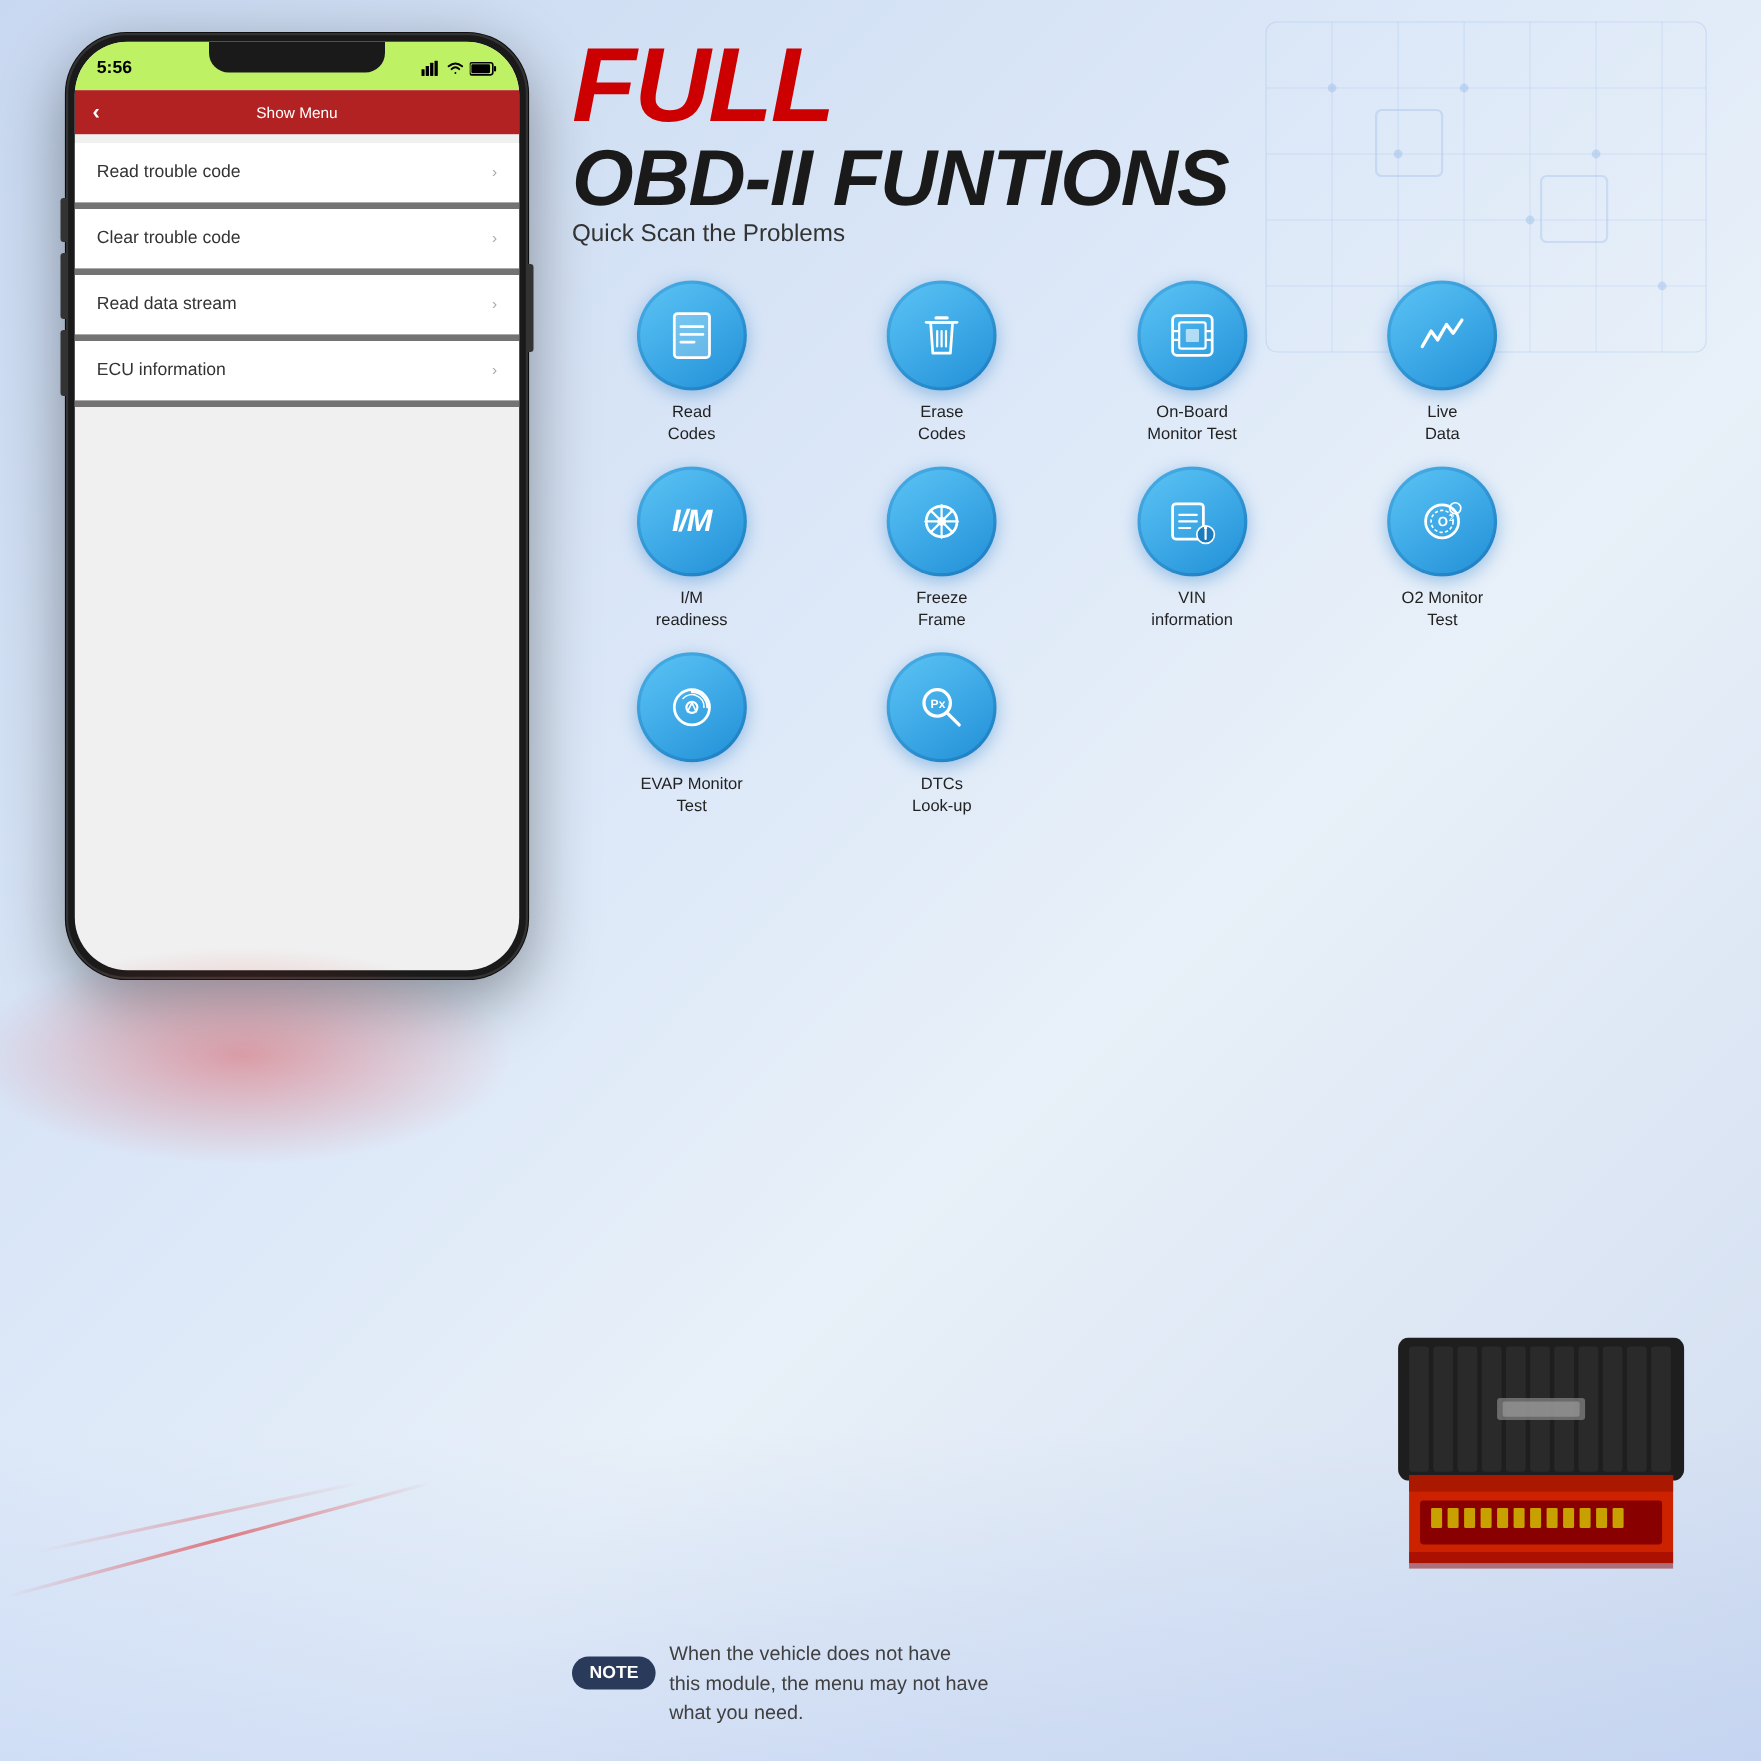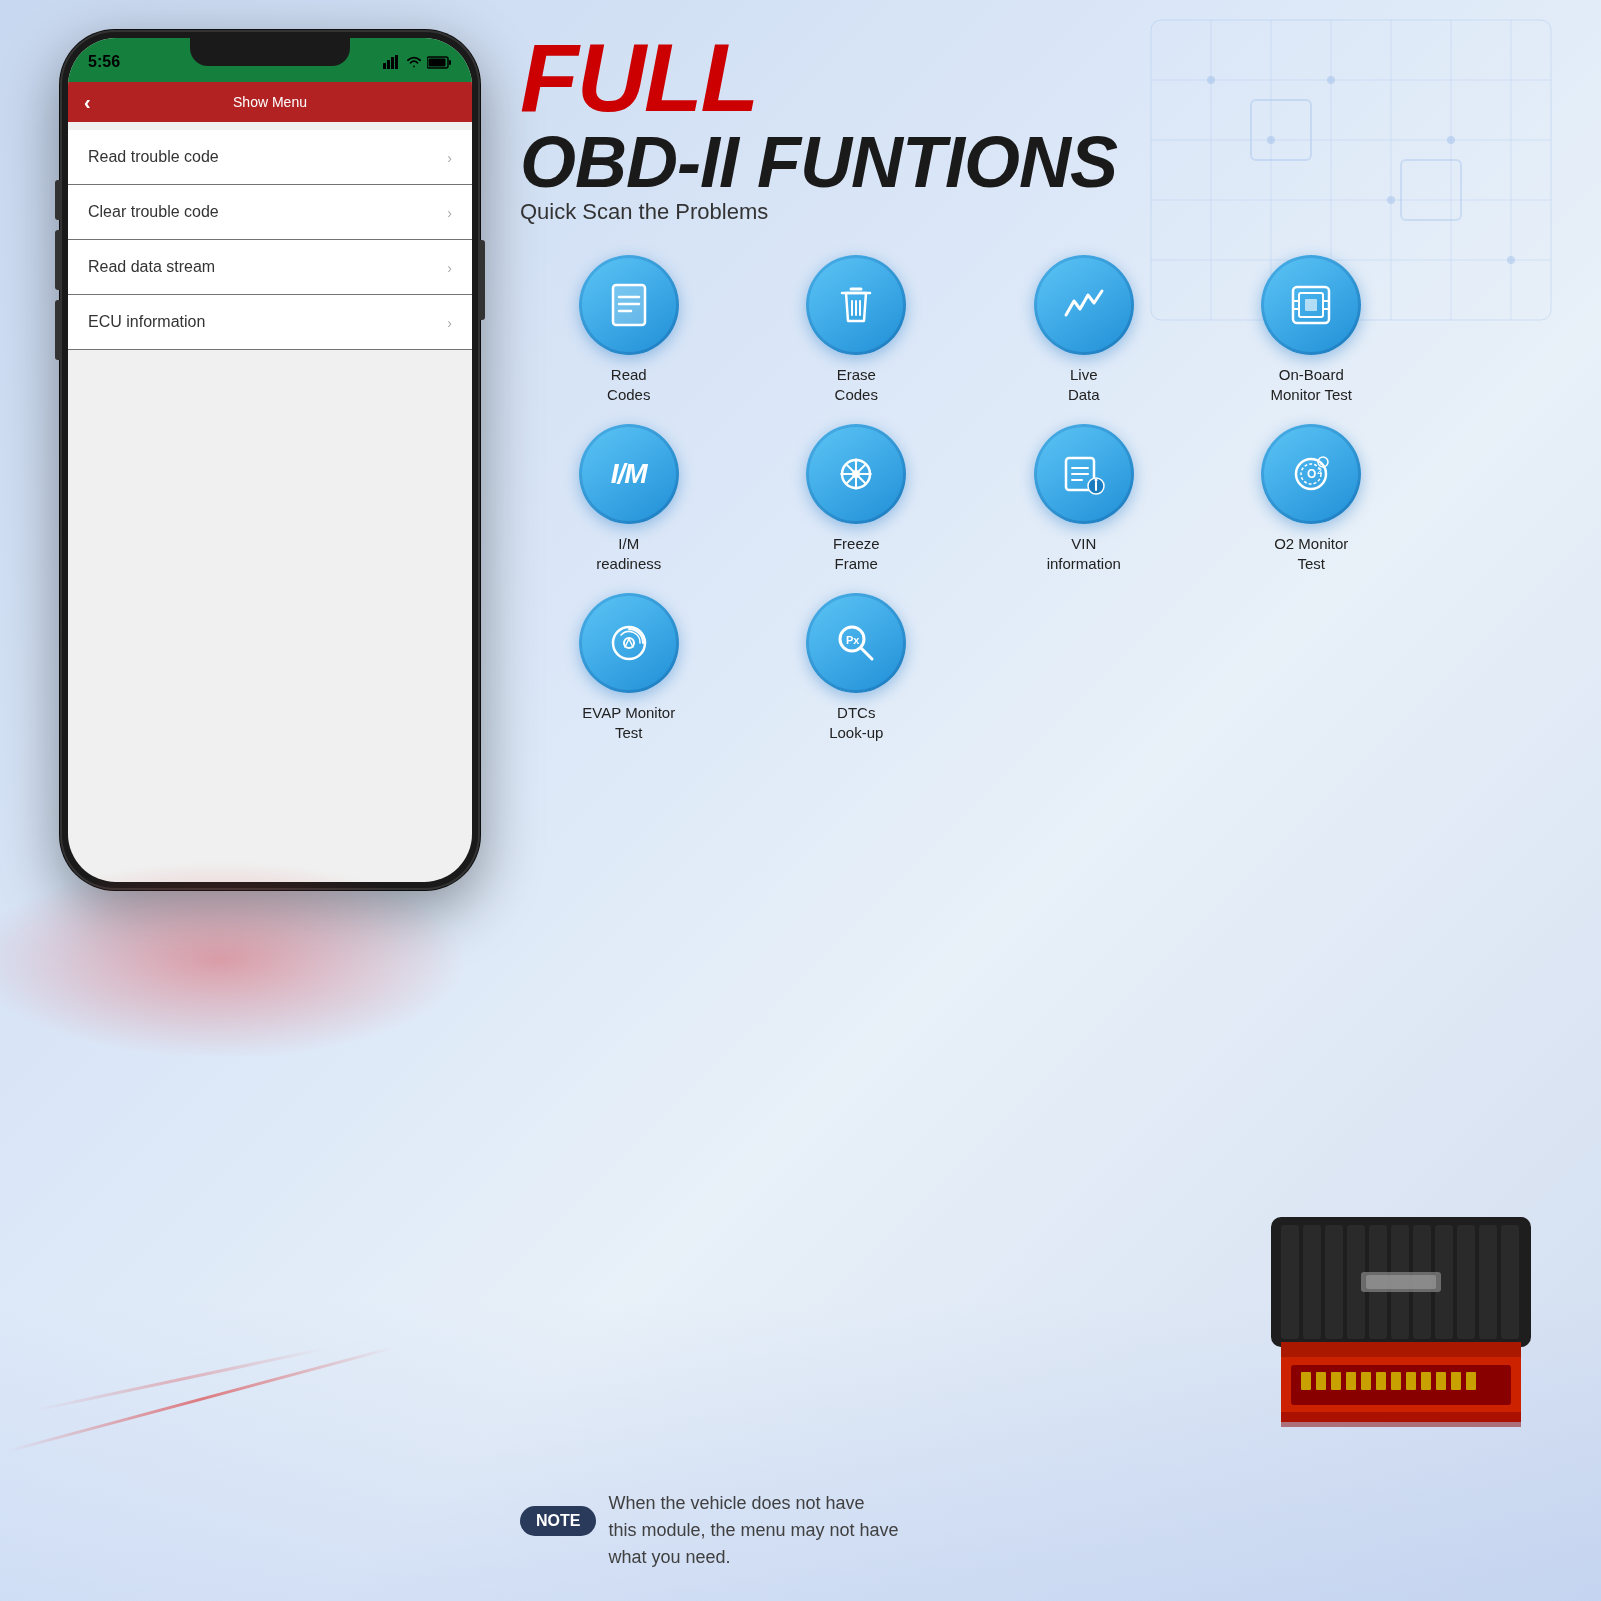--- a/index.html
+++ b/index.html
@@ -57,21 +57,21 @@
       z-index: 10;
     }
 
     
     .status-bar {
       display: flex;
       justify-content: space-between;
       align-items: center;
       padding: 8px 20px 4px;
       height: 44px;
-      background: #15803d;
+      background: #bef264;
     }
 
     .status-time {
       font-size: 16px;
       font-weight: 600;
       color: #000;
     }
 
     .status-icons {
       display: flex;
@@ -106,23 +106,23 @@
 
     
     .menu-list {
       background: white;
       margin-top: 8px;
     }
 
     .menu-item {
       display: flex;
       justify-content: space-between;
-      align-items: flex-end;
+      align-items: flex-start;
       padding: 18px 20px;
-      border-bottom: 1px solid #737373;
+      border-bottom: 6px solid #737373;
       background: white;
     }
 
     .menu-item-text {
       font-size: 16px;
       color: #333;
     }
 
     .menu-chevron {
       color: #aaa;
@@ -464,39 +464,39 @@
           <line x1="24" y1="20" x2="24" y2="34" stroke="white" stroke-width="2" stroke-linecap="round"></line>
           <line x1="28" y1="20" x2="28" y2="34" stroke="white" stroke-width="2" stroke-linecap="round"></line>
         </svg>
       </div>
       <span class="feature-label">Erase<br>Codes</span>
     </div>
 
     <div class="feature-item">
       <div class="feature-icon">
         <svg width="48" height="48" viewBox="0 0 48 48" style="position:relative;z-index:1">
-          <polyline points="6,34 14,20 20,28 28,14 34,22 42,10" fill="none" stroke="white" stroke-width="3" stroke-linecap="round" stroke-linejoin="round"></polyline>
-        </svg>
-      </div>
-      <span class="feature-label">Live<br>Data</span>
-    </div>
-
-    <div class="feature-item">
-      <div class="feature-icon">
-        <svg width="48" height="48" viewBox="0 0 48 48" style="position:relative;z-index:1">
           <rect x="6" y="6" width="36" height="36" rx="4" fill="none" stroke="white" stroke-width="2.5"></rect>
           <rect x="12" y="12" width="24" height="24" rx="2" fill="none" stroke="white" stroke-width="2"></rect>
           <rect x="18" y="18" width="12" height="12" rx="1" fill="rgba(255,255,255,0.6)"></rect>
           <line x1="6" y1="20" x2="12" y2="20" stroke="white" stroke-width="2"></line>
           <line x1="6" y1="28" x2="12" y2="28" stroke="white" stroke-width="2"></line>
           <line x1="36" y1="20" x2="42" y2="20" stroke="white" stroke-width="2"></line>
           <line x1="36" y1="28" x2="42" y2="28" stroke="white" stroke-width="2"></line>
         </svg>
       </div>
       <span class="feature-label">On-Board<br>Monitor Test</span>
+    </div>
+
+    <div class="feature-item">
+      <div class="feature-icon">
+        <svg width="48" height="48" viewBox="0 0 48 48" style="position:relative;z-index:1">
+          <polyline points="6,34 14,20 20,28 28,14 34,22 42,10" fill="none" stroke="white" stroke-width="3" stroke-linecap="round" stroke-linejoin="round"></polyline>
+        </svg>
+      </div>
+      <span class="feature-label">Live<br>Data</span>
     </div>
 
     <div class="feature-item">
       <div class="feature-icon">
         <div style="position:relative;z-index:1;color:white;font-size:28px;font-weight:900;font-style:italic;letter-spacing:-1px;">I/M</div>
       </div>
       <span class="feature-label">I/M<br>readiness</span>
     </div>
 
     <div class="feature-item">

